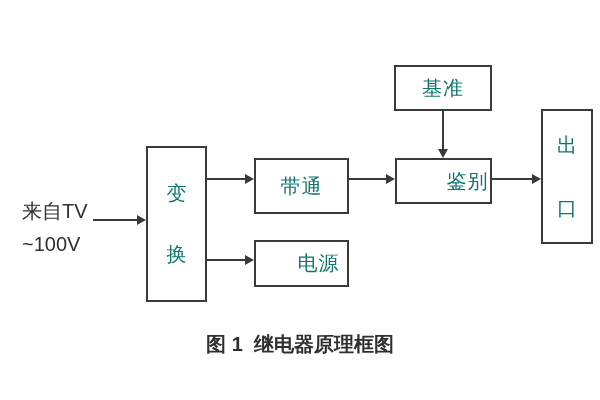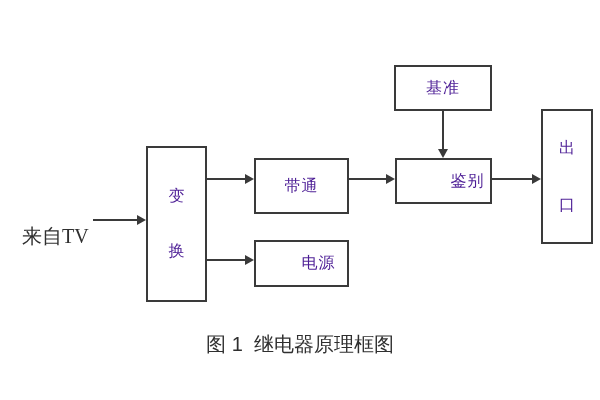--- a/index.html
+++ b/index.html
@@ -3,21 +3,21 @@
 <meta charset="utf-8">
 <style>
   html,body{margin:0;padding:0;background:#ffffff;}
   .canvas{
     position:relative;width:600px;height:400px;background:#ffffff;
     font-family:"Liberation Sans",sans-serif;color:#2f2f2f;overflow:hidden;
   }
   .box{
     position:absolute;box-sizing:border-box;border:2px solid #3a3a3a;background:#ffffff;
     display:flex;align-items:center;justify-content:center;
-    font-size:16px;letter-spacing:1px;color:#4c1d95;
+    font-size:20px;letter-spacing:1px;color:#0f766e;
   }
   .box.vertical{flex-direction:column;letter-spacing:0;}
   .b-transform{left:146px;top:146px;width:61px;height:156px;gap:34px;}
   .b-bandpass{left:254px;top:158px;width:95px;height:56px;}
   .b-power{left:254px;top:240px;width:95px;height:47px;padding-left:34px;}
   .b-reference{left:394px;top:65px;width:98px;height:46px;}
   .b-discriminator{left:395px;top:158px;width:97px;height:46px;padding-left:48px;}
   .b-outlet{left:541px;top:109px;width:52px;height:135px;gap:36px;}
   .hline,.vline{position:absolute;background:#3a3a3a;}
   .l-input{left:93px;top:219px;width:45px;height:2px;}
@@ -31,33 +31,34 @@
     border-left:9px solid #3a3a3a;}
   .tri-d{position:absolute;width:0;height:0;
     border-left:5px solid transparent;border-right:5px solid transparent;
     border-top:9px solid #3a3a3a;}
   .a-input{left:137px;top:215px;}
   .a-tb{left:245px;top:174px;}
   .a-tp{left:245px;top:255px;}
   .a-bd{left:386px;top:174px;}
   .a-do{left:532px;top:174px;}
   .a-rd{left:438px;top:149px;}
-  .input-label{position:absolute;left:22px;top:220px;font-size:20px;line-height:33px;color:#2f2f2f;font-family:Liberation Serif, serif;}
+  .input-label{position:absolute;left:22px;top:195px;font-size:20px;line-height:33px;color:#2f2f2f;}
   .caption{
     position:absolute;left:0;top:331px;width:600px;text-align:center;
-    font-size:20px;font-weight:400;white-space:pre;color:#2f2f2f;
+    font-size:20px;font-weight:700;white-space:pre;color:#2f2f2f;
   }
 </style>
 </head>
 <body>
 
 <div class="canvas">
 
   <div class="input-label">
     <div>来自TV</div>
+    <div>~100V</div>
   </div>
 
   <div class="hline l-input"></div>
   <div class="tri-r a-input"></div>
 
   <div class="box vertical b-transform">
     <span>变</span>
     <span>换</span>
   </div>
 

